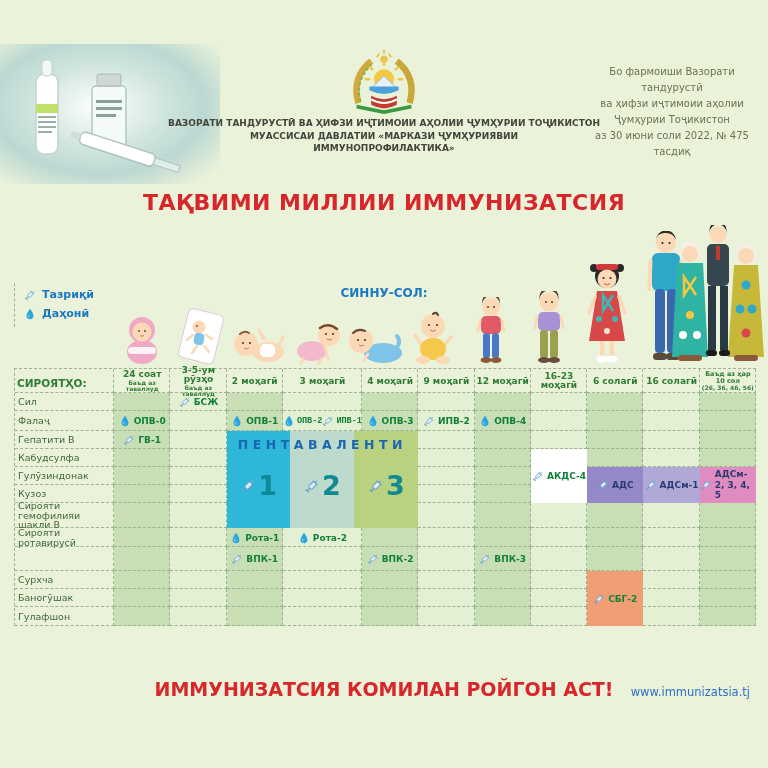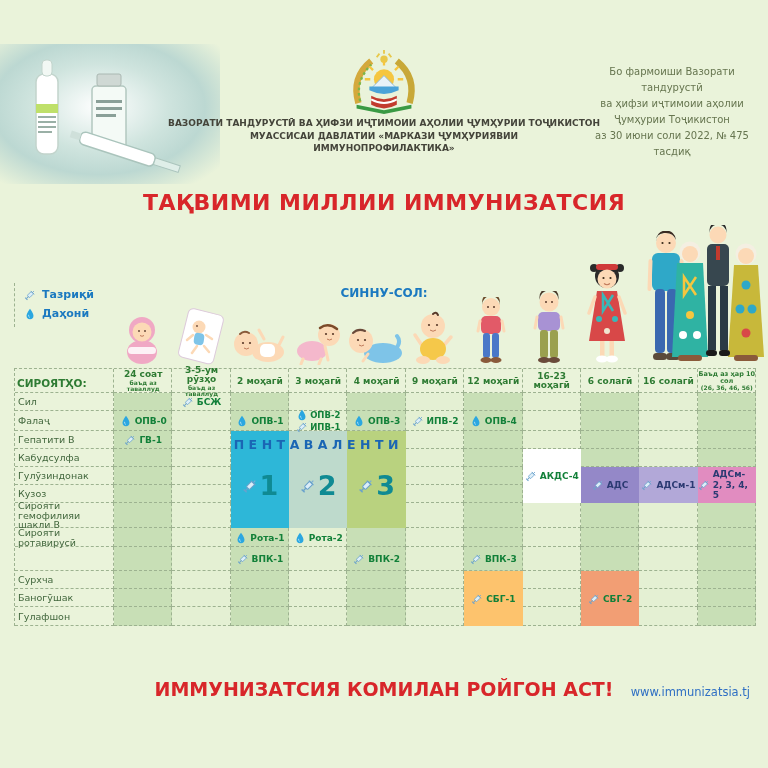--- a/index.html
+++ b/index.html
@@ -35,21 +35,21 @@
   .corner{grid-area:1/1;z-index:2;display:flex;align-items:flex-end;padding:0 0 4px 2px;
           font-weight:bold;color:#2e7b33;font-size:10.5px;}
   .rlabel{z-index:2;display:flex;align-items:center;padding:0 2px 0 3px;
           font-size:9.5px;line-height:1.05;color:#41663c;}
   .chead{z-index:2;display:flex;flex-direction:column;align-items:center;justify-content:center;
          text-align:center;color:#2e7b33;font-weight:bold;font-size:9px;line-height:1;}
   .chead small{font-size:6px;margin-top:1px;}
   .chead.tiny{font-size:6.5px;}
   .vax{z-index:2;display:flex;align-items:center;justify-content:center;gap:3px;
        font-size:9px;font-weight:bold;color:#128039;}
-  .vax.stack{flex-direction:column;gap:0;}
+  .vax.stack{flex-direction:row;gap:0;font-family:Liberation Mono, monospace;}
   .mini{display:flex;align-items:center;gap:2px;font-size:8.5px;}
   .ic{width:12px;height:12px;flex:none;}
   .blk{z-index:2;display:flex;align-items:center;justify-content:center;gap:3px;
        font-size:9px;font-weight:bold;color:#128039;}
   .blk.navy{color:#2b3a72;}
   .blk .two{display:flex;flex-direction:column;line-height:1.15;text-align:left;}
   .penta{z-index:2;grid-area:4/4/9/7;display:flex;position:relative;}
   .penta-col{flex:1;display:flex;align-items:center;justify-content:center;gap:2px;padding-top:12px;}
   .penta-title{position:absolute;top:6px;left:0;right:0;text-align:center;font-weight:bold;
                font-size:12.5px;letter-spacing:4.5px;color:#1a66b4;white-space:nowrap;}
@@ -396,26 +396,20 @@
       <span>АДСм-1</span>
     </div>
     <div class="blk navy" style="grid-area: 6 / 12 / 8 / 13; background: rgb(225, 140, 192);">
       <svg class="ic">
           <use href="#sym-syringe"></use>
         </svg>
       <span class="two">
           <span>АДСм-</span>
           <span>2, 3, 4, 5</span>
         </span>
-    </div>
-    <div class="blk" style="grid-area: 11 / 8 / 14 / 9; background: rgb(253, 195, 109);">
-      <svg class="ic">
-          <use href="#sym-syringe"></use>
-        </svg>
-      <span>СБГ-1</span>
     </div>
     <div class="blk" style="grid-area: 11 / 10 / 14 / 11; background: rgb(242, 158, 116);">
       <svg class="ic">
           <use href="#sym-syringe"></use>
         </svg>
       <span>СБГ-2</span>
     </div>
 
     <div class="vax" style="grid-area:2/3">
       <svg class="ic">

